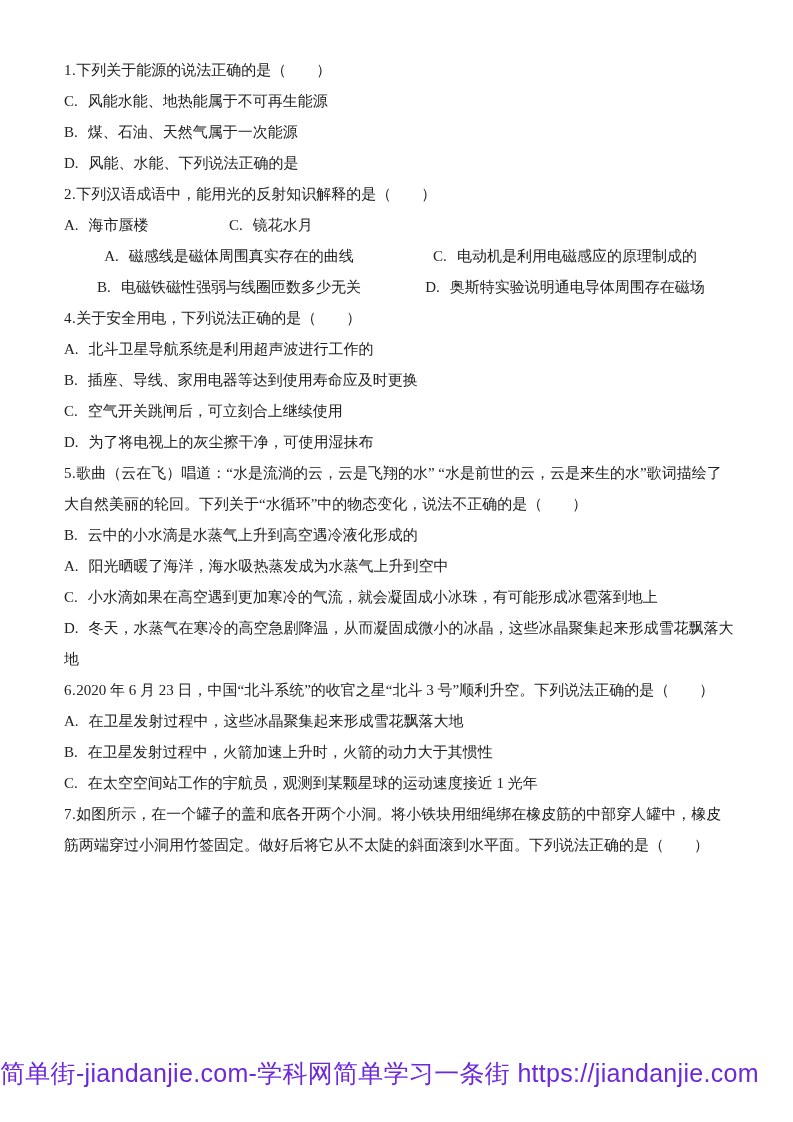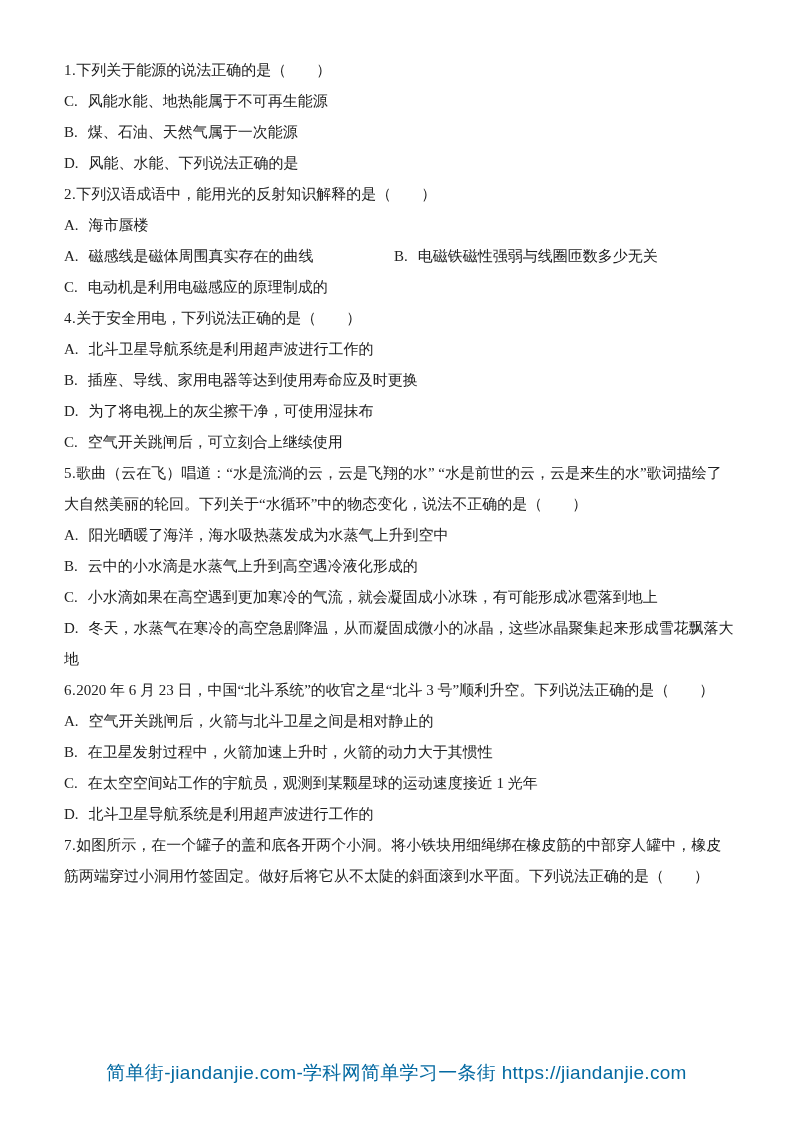--- a/index.html
+++ b/index.html
@@ -35,85 +35,87 @@
     font-family: "Liberation Serif", "DejaVu Serif", serif;
     margin-right: 10px;
   }
   .opts-row4 {
     display: grid;
     grid-template-columns: 165px 165px 164px auto;
   }
   .opts-grid2 {
     display: grid;
     grid-template-columns: 330px auto;
+    text-align: center;
   }
   .opt-cell { white-space: nowrap; overflow: hidden; }
   .footer {
     position: absolute;
     top: 1060px;
     left: 0;
     width: 100%;
-    text-align: center;
+    text-align: left;
     font-family: "Liberation Sans", "DejaVu Sans", sans-serif;
-    font-size: 19px;
+    font-size: 25px;
     line-height: 26px;
-    color: #0369a1;
+    color: #6d28d9;
     letter-spacing: 0.3px;
   }
 </style>
 </head>
 <body>
 
 <div class="page">
   <div class="content">
 
     <div class="question">
       <p class="line stem"><span class="q-number">1.</span><span>下列关于能源的说法正确的是（　　）</span></p>
       <p class="line opt"><span class="opt-label">C.</span><span class="opt-text">风能水能、地热能属于不可再生能源</span></p>
       <p class="line opt"><span class="opt-label">B.</span><span class="opt-text">煤、石油、天然气属于一次能源</span></p>
       <p class="line opt"><span class="opt-label">D.</span><span class="opt-text">风能、水能、下列说法正确的是</span></p>
     </div>
 
     <div class="question">
       <p class="line stem"><span class="q-number">2.</span><span>下列汉语成语中，能用光的反射知识解释的是（　　）</span></p>
       <div class="line opts-row4">
         <span class="opt-cell"><span class="opt-label">A.</span><span class="opt-text">海市蜃楼</span></span>
+        <span class="opt-cell"><span class="opt-label">C.</span><span class="opt-text">镜花水月</span></span>
       </div>
     </div>
 
     <div class="question">
       <div class="line opts-grid2">
         <span class="opt-cell"><span class="opt-label">A.</span><span class="opt-text">磁感线是磁体周围真实存在的曲线</span></span>
+        <span class="opt-cell"><span class="opt-label">C.</span><span class="opt-text">电动机是利用电磁感应的原理制成的</span></span>
         <span class="opt-cell"><span class="opt-label">B.</span><span class="opt-text">电磁铁磁性强弱与线圈匝数多少无关</span></span>
-        <span class="opt-cell"><span class="opt-label">C.</span><span class="opt-text">电动机是利用电磁感应的原理制成的</span></span>
+        <span class="opt-cell"><span class="opt-label">D.</span><span class="opt-text">奥斯特实验说明通电导体周围存在磁场</span></span>
       </div>
     </div>
 
     <div class="question">
       <p class="line stem"><span class="q-number">4.</span><span>关于安全用电，下列说法正确的是（　　）</span></p>
       <p class="line opt"><span class="opt-label">A.</span><span class="opt-text">北斗卫星导航系统是利用超声波进行工作的</span></p>
       <p class="line opt"><span class="opt-label">B.</span><span class="opt-text">插座、导线、家用电器等达到使用寿命应及时更换</span></p>
+      <p class="line opt"><span class="opt-label">C.</span><span class="opt-text">空气开关跳闸后，可立刻合上继续使用</span></p>
       <p class="line opt"><span class="opt-label">D.</span><span class="opt-text">为了将电视上的灰尘擦干净，可使用湿抹布</span></p>
-      <p class="line opt"><span class="opt-label">C.</span><span class="opt-text">空气开关跳闸后，可立刻合上继续使用</span></p>
     </div>
 
     <div class="question">
       <p class="line stem"><span class="q-number">5.</span><span>歌曲（云在飞）唱道：“水是流淌的云，云是飞翔的水” “水是前世的云，云是来生的水”歌词描绘了大自然美丽的轮回。下列关于“水循环”中的物态变化，说法不正确的是（　　）</span></p>
+      <p class="line opt"><span class="opt-label">B.</span><span class="opt-text">云中的小水滴是水蒸气上升到高空遇冷液化形成的</span></p>
       <p class="line opt"><span class="opt-label">A.</span><span class="opt-text">阳光晒暖了海洋，海水吸热蒸发成为水蒸气上升到空中</span></p>
-      <p class="line opt"><span class="opt-label">B.</span><span class="opt-text">云中的小水滴是水蒸气上升到高空遇冷液化形成的</span></p>
       <p class="line opt"><span class="opt-label">C.</span><span class="opt-text">小水滴如果在高空遇到更加寒冷的气流，就会凝固成小冰珠，有可能形成冰雹落到地上</span></p>
       <p class="line opt"><span class="opt-label">D.</span><span class="opt-text">冬天，水蒸气在寒冷的高空急剧降温，从而凝固成微小的冰晶，这些冰晶聚集起来形成雪花飘落大地</span></p>
     </div>
 
     <div class="question">
       <p class="line stem"><span class="q-number">6.</span><span>2020 年 6 月 23 日，中国“北斗系统”的收官之星“北斗 3 号”顺利升空。下列说法正确的是（　　）</span></p>
-      <p class="line opt"><span class="opt-label">A.</span><span class="opt-text">空气开关跳闸后，火箭与北斗卫星之间是相对静止的</span></p>
+      <p class="line opt"><span class="opt-label">A.</span><span class="opt-text">在卫星发射过程中，这些冰晶聚集起来形成雪花飘落大地</span></p>
       <p class="line opt"><span class="opt-label">B.</span><span class="opt-text">在卫星发射过程中，火箭加速上升时，火箭的动力大于其惯性</span></p>
       <p class="line opt"><span class="opt-label">C.</span><span class="opt-text">在太空空间站工作的宇航员，观测到某颗星球的运动速度接近 1 光年</span></p>
-      <p class="line opt"><span class="opt-label">D.</span><span class="opt-text">北斗卫星导航系统是利用超声波进行工作的</span></p>
     </div>
 
     <div class="question">
       <p class="line stem"><span class="q-number">7.</span><span>如图所示，在一个罐子的盖和底各开两个小洞。将小铁块用细绳绑在橡皮筋的中部穿人罐中，橡皮筋两端穿过小洞用竹签固定。做好后将它从不太陡的斜面滚到水平面。下列说法正确的是（　　）</span></p>
     </div>
 
   </div>
 
   <div class="footer">
     <span>简单街-jiandanjie.com-学科网简单学习一条街 https://jiandanjie.com</span>

